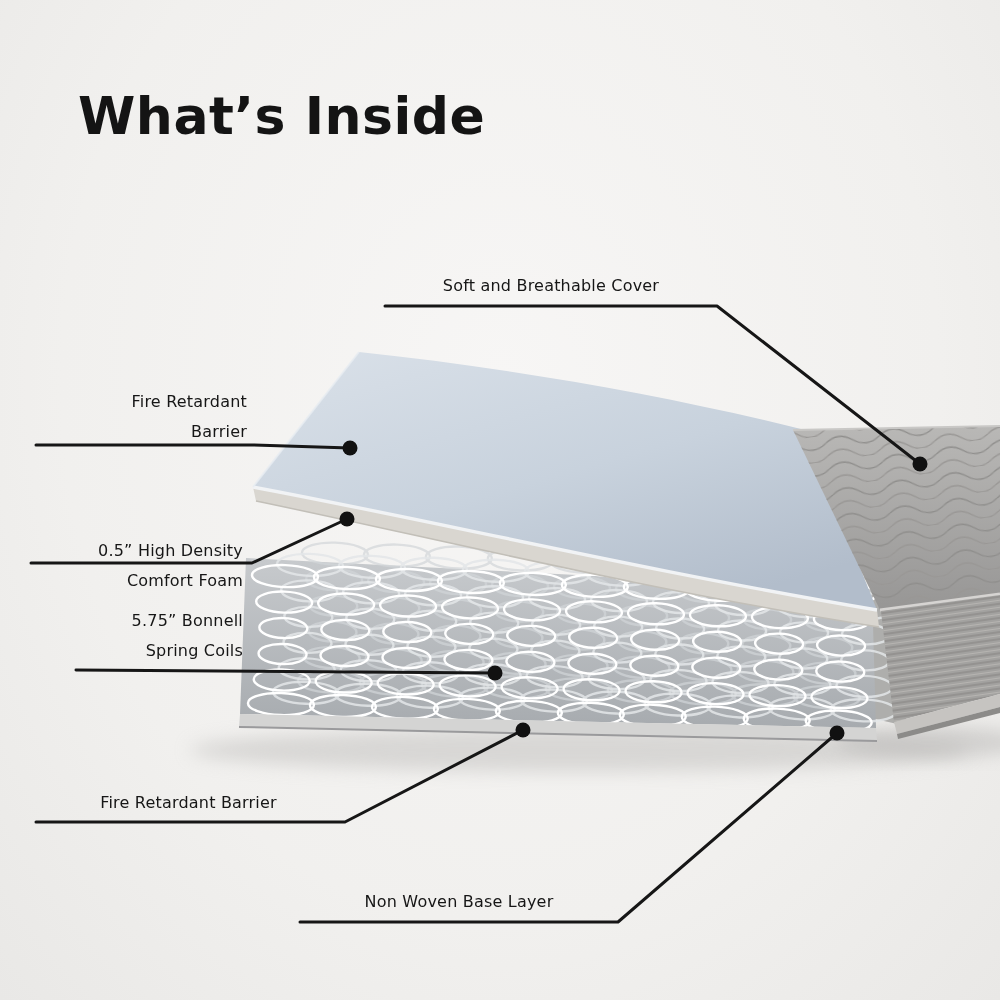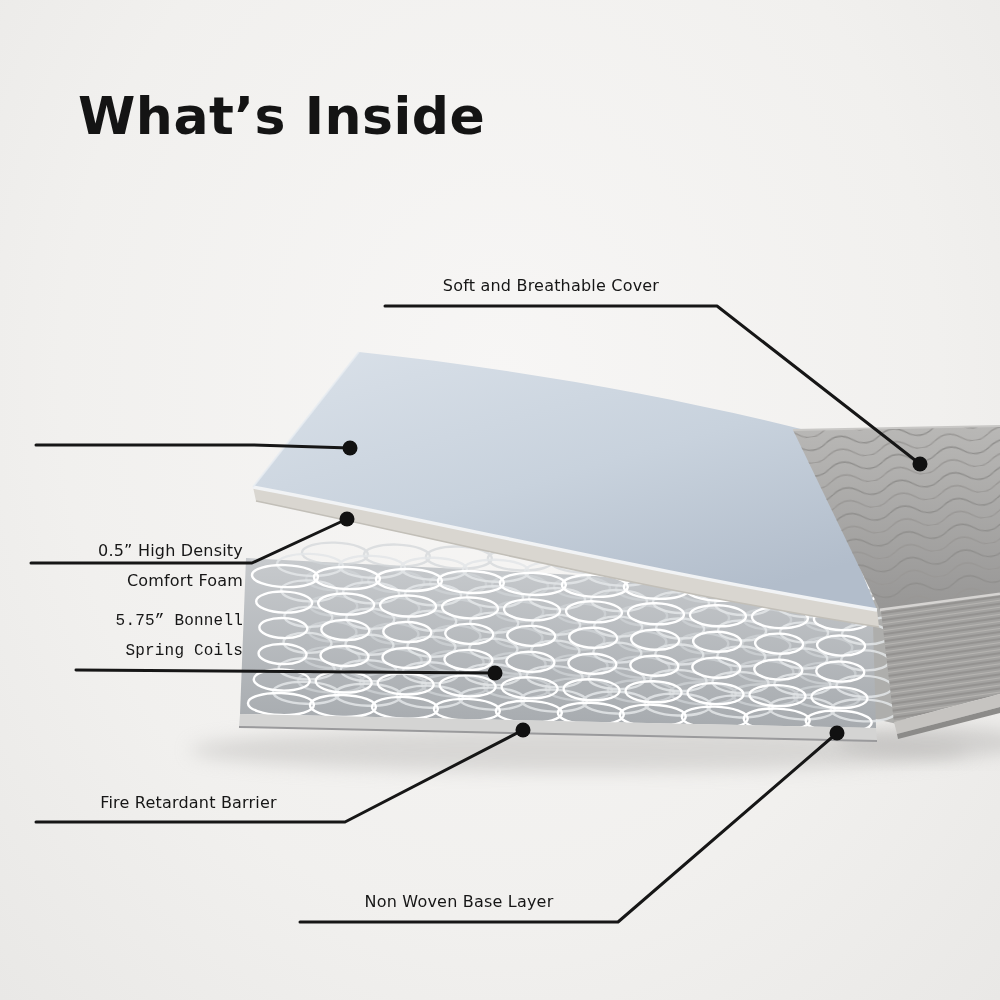--- a/index.html
+++ b/index.html
@@ -18,21 +18,21 @@
   .callout{
     position:absolute;font-size:16px;font-weight:500;line-height:30px;color:#161616;
     letter-spacing:0.2px;
   }
   .callout span{display:block;}
   .ta-c{text-align:center;}
   .ta-r{text-align:right;}
   .c-cover{left:368px;top:271px;width:366px;}
   .c-firetop{left:30px;top:387px;width:217px;}
   .c-foam{left:25px;top:500px;width:218px;margin-top:36px;}
-  .c-coils{left:25px;top:606px;width:218px;font-family:Liberation Mono, monospace;}
+  .c-coils{left:25px;top:606px;width:218px;}
   .c-firebottom{left:32px;top:788px;width:313px;}
   .c-base{left:300px;top:887px;width:318px;}
 </style>
 </head>
 <body>
 
 <div class="stage">
 
   <svg class="art" viewBox="0 0 1000 1000" aria-hidden="true">
     <defs>
@@ -164,20 +164,24 @@
       <circle cx="837" cy="733" r="7.5"></circle>
     </g>
   </svg>
 
   <div class="title">What’s Inside</div>
 
   <div class="callout ta-c c-cover">
     <span>Soft and Breathable Cover</span>
   </div>
 
+  <div class="callout ta-r c-firetop">
+    <span>Fire Retardant</span>
+    <span>Barrier</span>
+  </div>
 
   <div class="callout ta-r c-foam">
     <span>0.5” High Density</span>
     <span>Comfort Foam</span>
   </div>
 
   <div class="callout ta-r c-coils">
     <span>5.75” Bonnell</span>
     <span>Spring Coils</span>
   </div>

